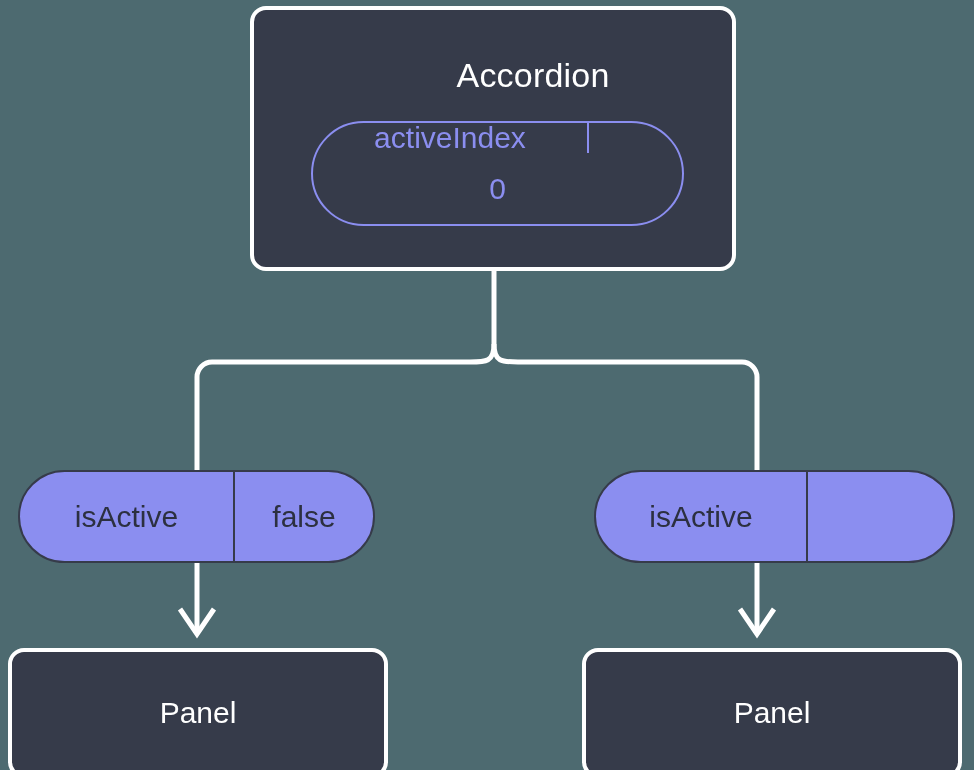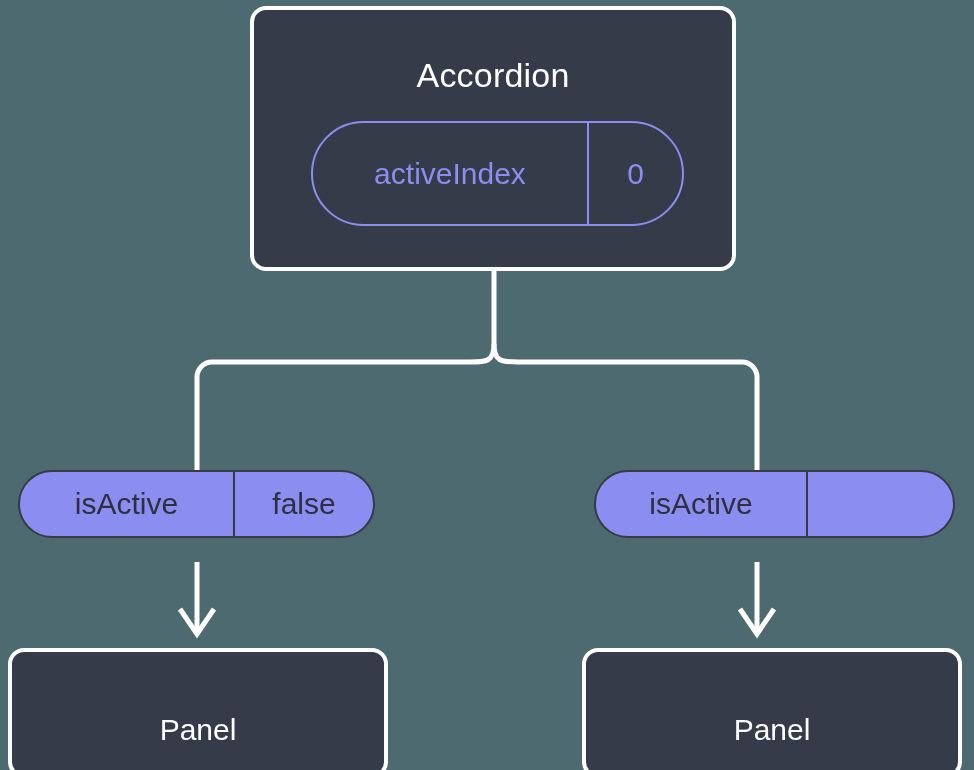--- a/index.html
+++ b/index.html
@@ -48,35 +48,37 @@
     position: absolute;
     left: 0;
     top: 48px;
     width: 100%;
     text-align: center;
     color: #ffffff;
     font-size: 34px;
     font-weight: 400;
     letter-spacing: 0.2px;
     line-height: 1;
+    padding-left: 40px;
   }
 
   
   #activeindex-pill {
     position: absolute;
     left: 57px;   
     top: 111px;   
     width: 373px;
     height: 105px;
     box-sizing: border-box;
     border: 2px solid #8b8ef0;
     border-radius: 53px;
     background: transparent;
     display: flex;
     align-items: stretch;
+    flex-direction: column;
   }
   #activeindex-pill .cell {
     display: flex;
     align-items: center;
     justify-content: center;
     color: #8b8ef0;
     font-size: 30px;
     font-weight: 400;
     line-height: 1;
   }
@@ -88,21 +90,21 @@
     flex: 1;
   }
 
   
   .state-pill {
     position: absolute;
     box-sizing: border-box;
     background: #8b8ef0;
     border: 2px solid #363b4a;
     border-radius: 47px;
-    height: 68px;
+    height: 93px;
     display: flex;
     align-items: stretch;
     overflow: hidden;
   }
   .state-pill .cell {
     display: flex;
     align-items: center;
     justify-content: center;
     color: #2c3040;
     font-size: 30px;
@@ -137,21 +139,21 @@
   }
   #panel-right {
     left: 582px;
     top: 648px;
     width: 380px;
     height: 130px;
   }
   .panel-title {
     position: absolute;
     left: 0;
-    top: 63px;
+    top: 46px;
     width: 100%;
     text-align: center;
     color: #ffffff;
     font-size: 30px;
     font-weight: 400;
     line-height: 1;
   }
 </style>
 </head>
 <body>

